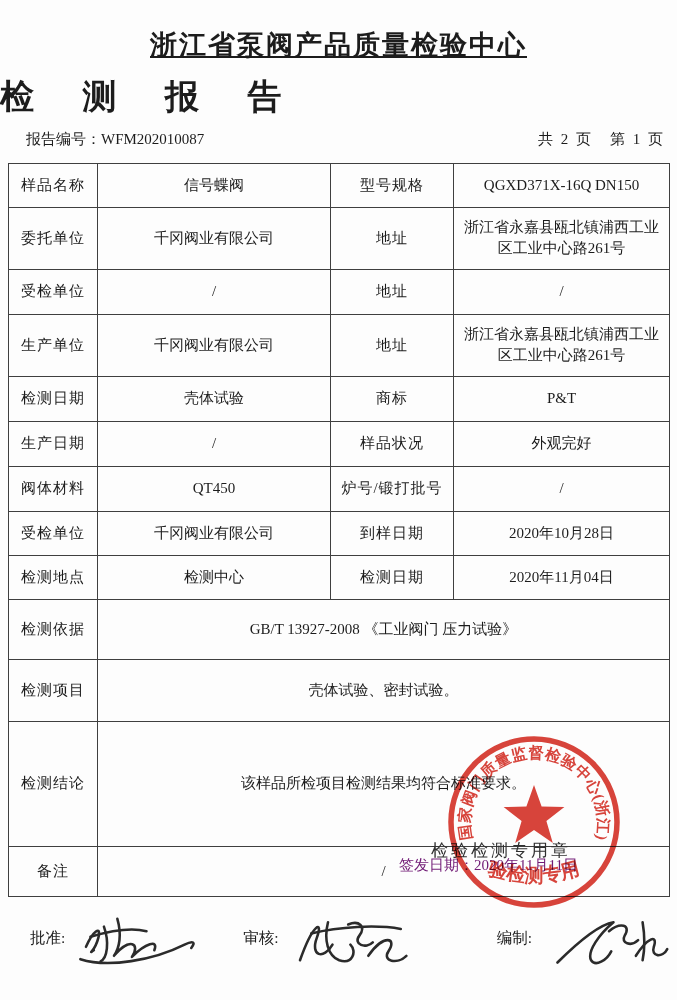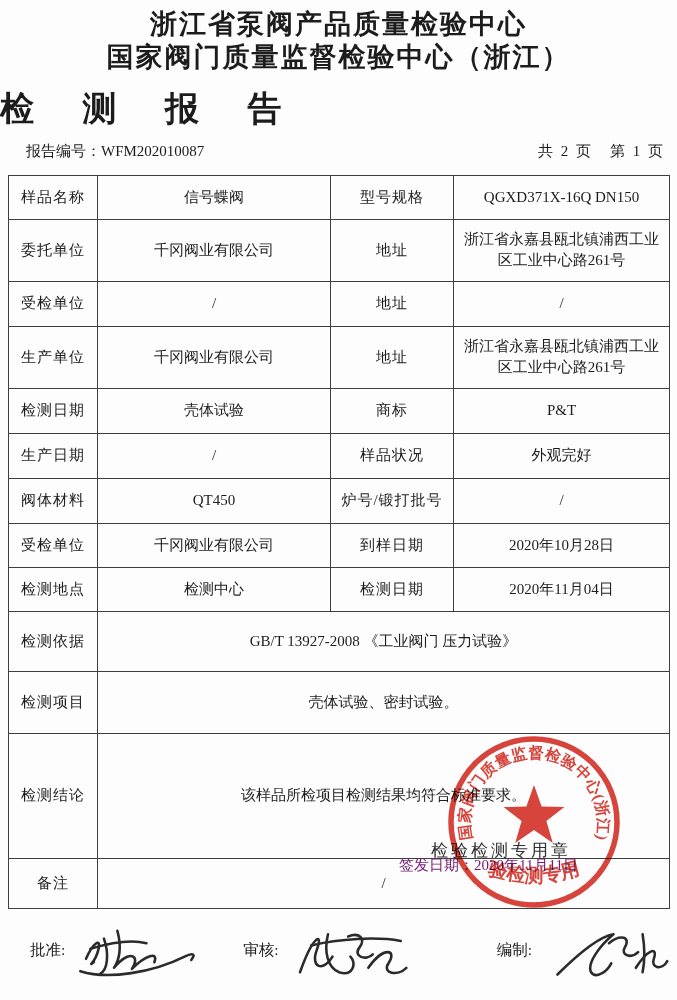--- a/index.html
+++ b/index.html
@@ -2,21 +2,21 @@
 <html lang="zh"><head>
 <meta charset="utf-8">
 <style>
   html,body{margin:0;padding:0;background:#ececec;}
   .page{
     position:relative;width:677px;height:1000px;background:#fdfdfd;
     font-family:"Liberation Serif","DejaVu Serif",serif;color:#1c1c1c;
     overflow:hidden;margin:0 auto;box-sizing:border-box;
   }
   .org-title{ text-align:center;font-weight:bold;font-size:27px;letter-spacing:2px;line-height:1.22; }
-  .org-title.first{ padding-top:8px; }
+  .org-title.first{ padding-top:29px;text-decoration:underline; }
   .doc-title{
     text-align:left;font-weight:bold;font-size:34px;margin-top:12px;
     letter-spacing:13px;word-spacing:14px;
   }
   .meta-row{
     display:flex;justify-content:space-between;align-items:flex-start;
     font-size:15px;margin:10px 12px 3px 26px;
   }
   .meta-row .pages{ letter-spacing:2px; }
   table.report{
@@ -53,21 +53,20 @@
   .sig-group .sig-label{ white-space:nowrap; }
   svg.sig{ width:150px;height:56px;margin-left:2px; }
   .sig2{ margin-left:26px; } .sig3{ margin-left:66px; }
 </style>
 </head>
 <body>
 
 <div class="page">
 
   <div class="org-title first">浙江省泵阀产品质量检验中心</div>
-  <div class="org-title">国家阀门质量监督检验中心（浙江）</div>
   <div class="doc-title">检 测 报 告</div>
 
   <div class="meta-row">
     <span>报告编号：WFM202010087</span>
     <span class="pages">共 2 页　第 1 页</span>
   </div>
 
   <table class="report">
     <colgroup>
         <col style="width:89px">

